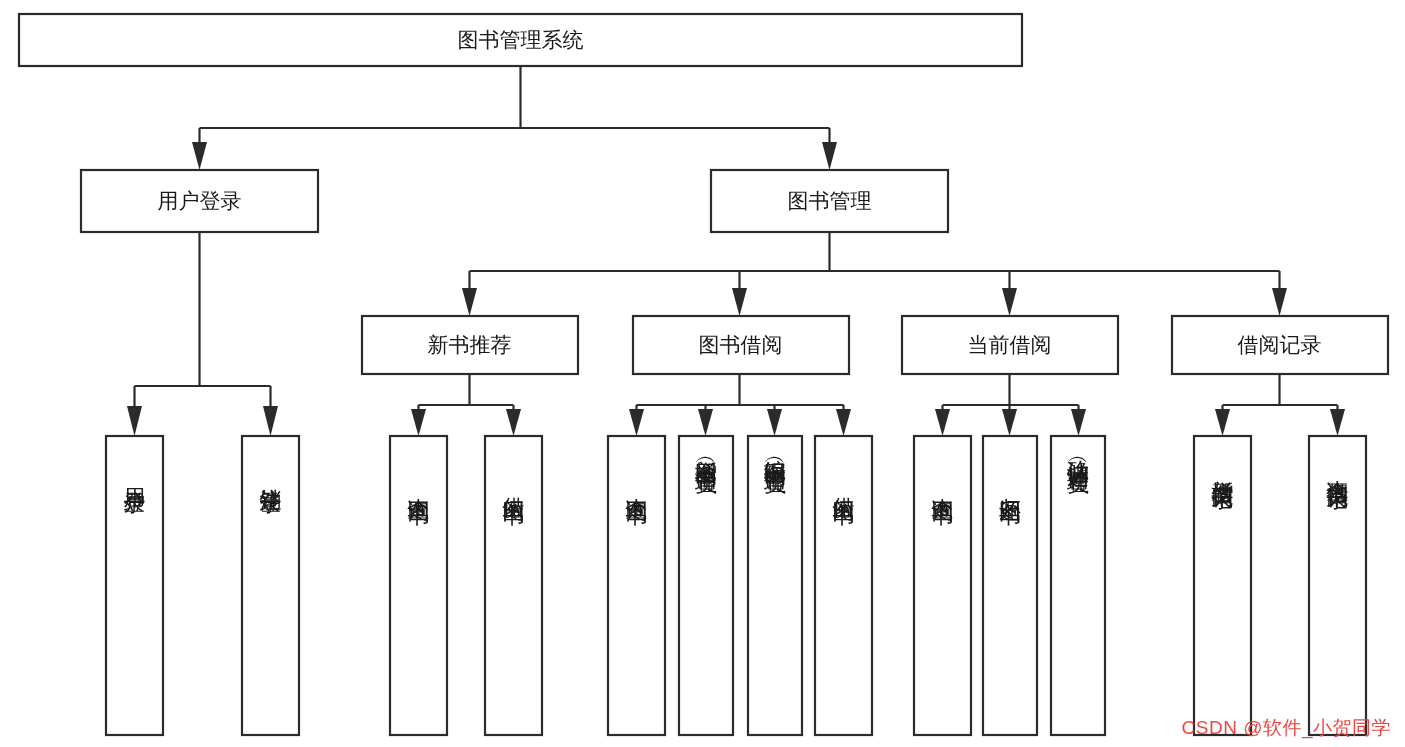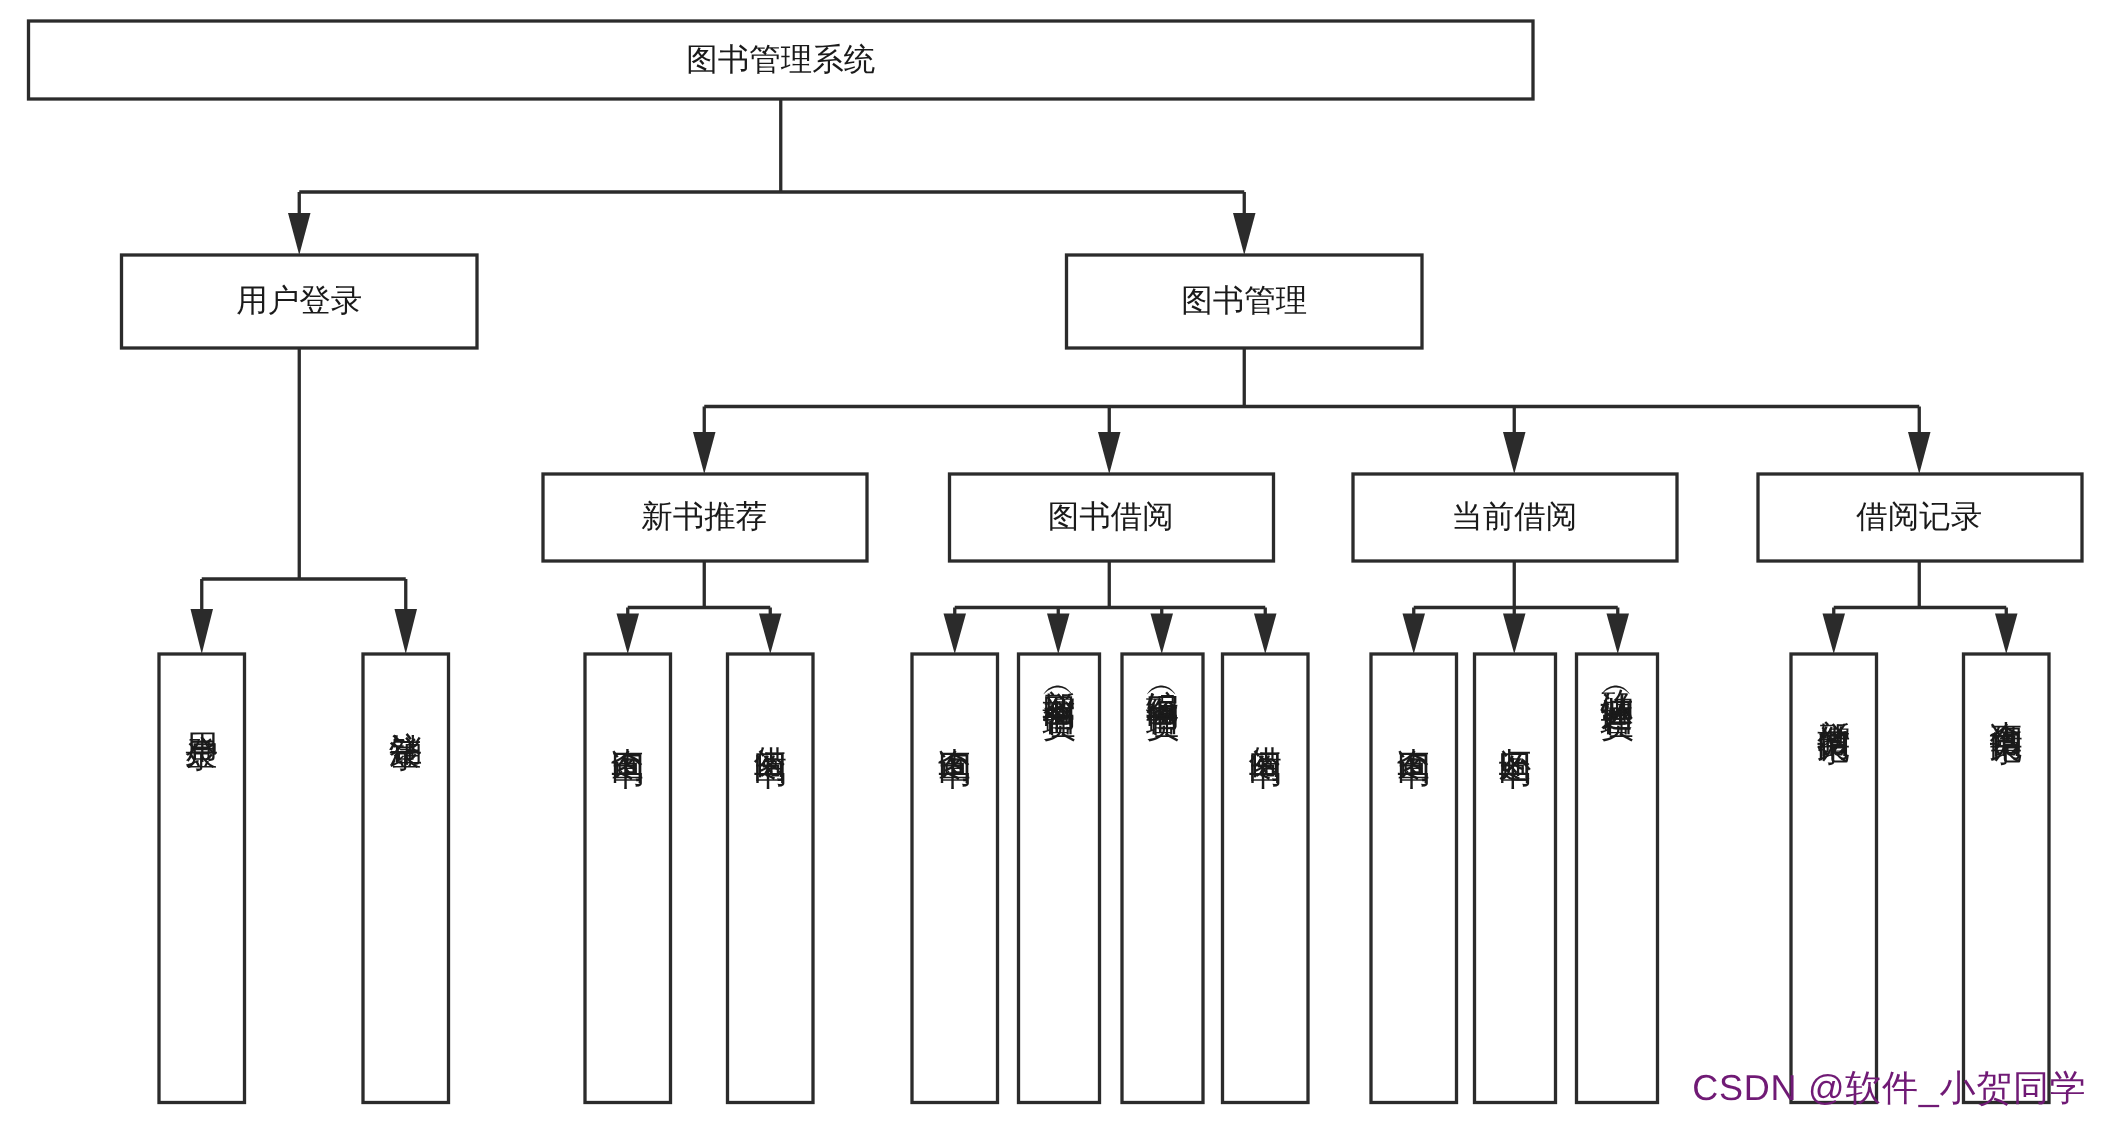--- a/index.html
+++ b/index.html
@@ -63,22 +63,22 @@
     line-height: 1.0;
     letter-spacing: 2px;
     color: #1a1a1a;
     white-space: nowrap;
   }
   .watermark {
     position: absolute;
     right: 14px;
     bottom: 6px;
     font-family: "Liberation Sans", "DejaVu Sans", sans-serif;
-    font-size: 24px;
-    color: #701a75;
+    font-size: 19px;
+    color: #ef4444;
     letter-spacing: 0.5px;
     user-select: none;
     white-space: nowrap;
   }
 </style>
 </head>
 <body>
 
 <div id="diagram-root">
 

